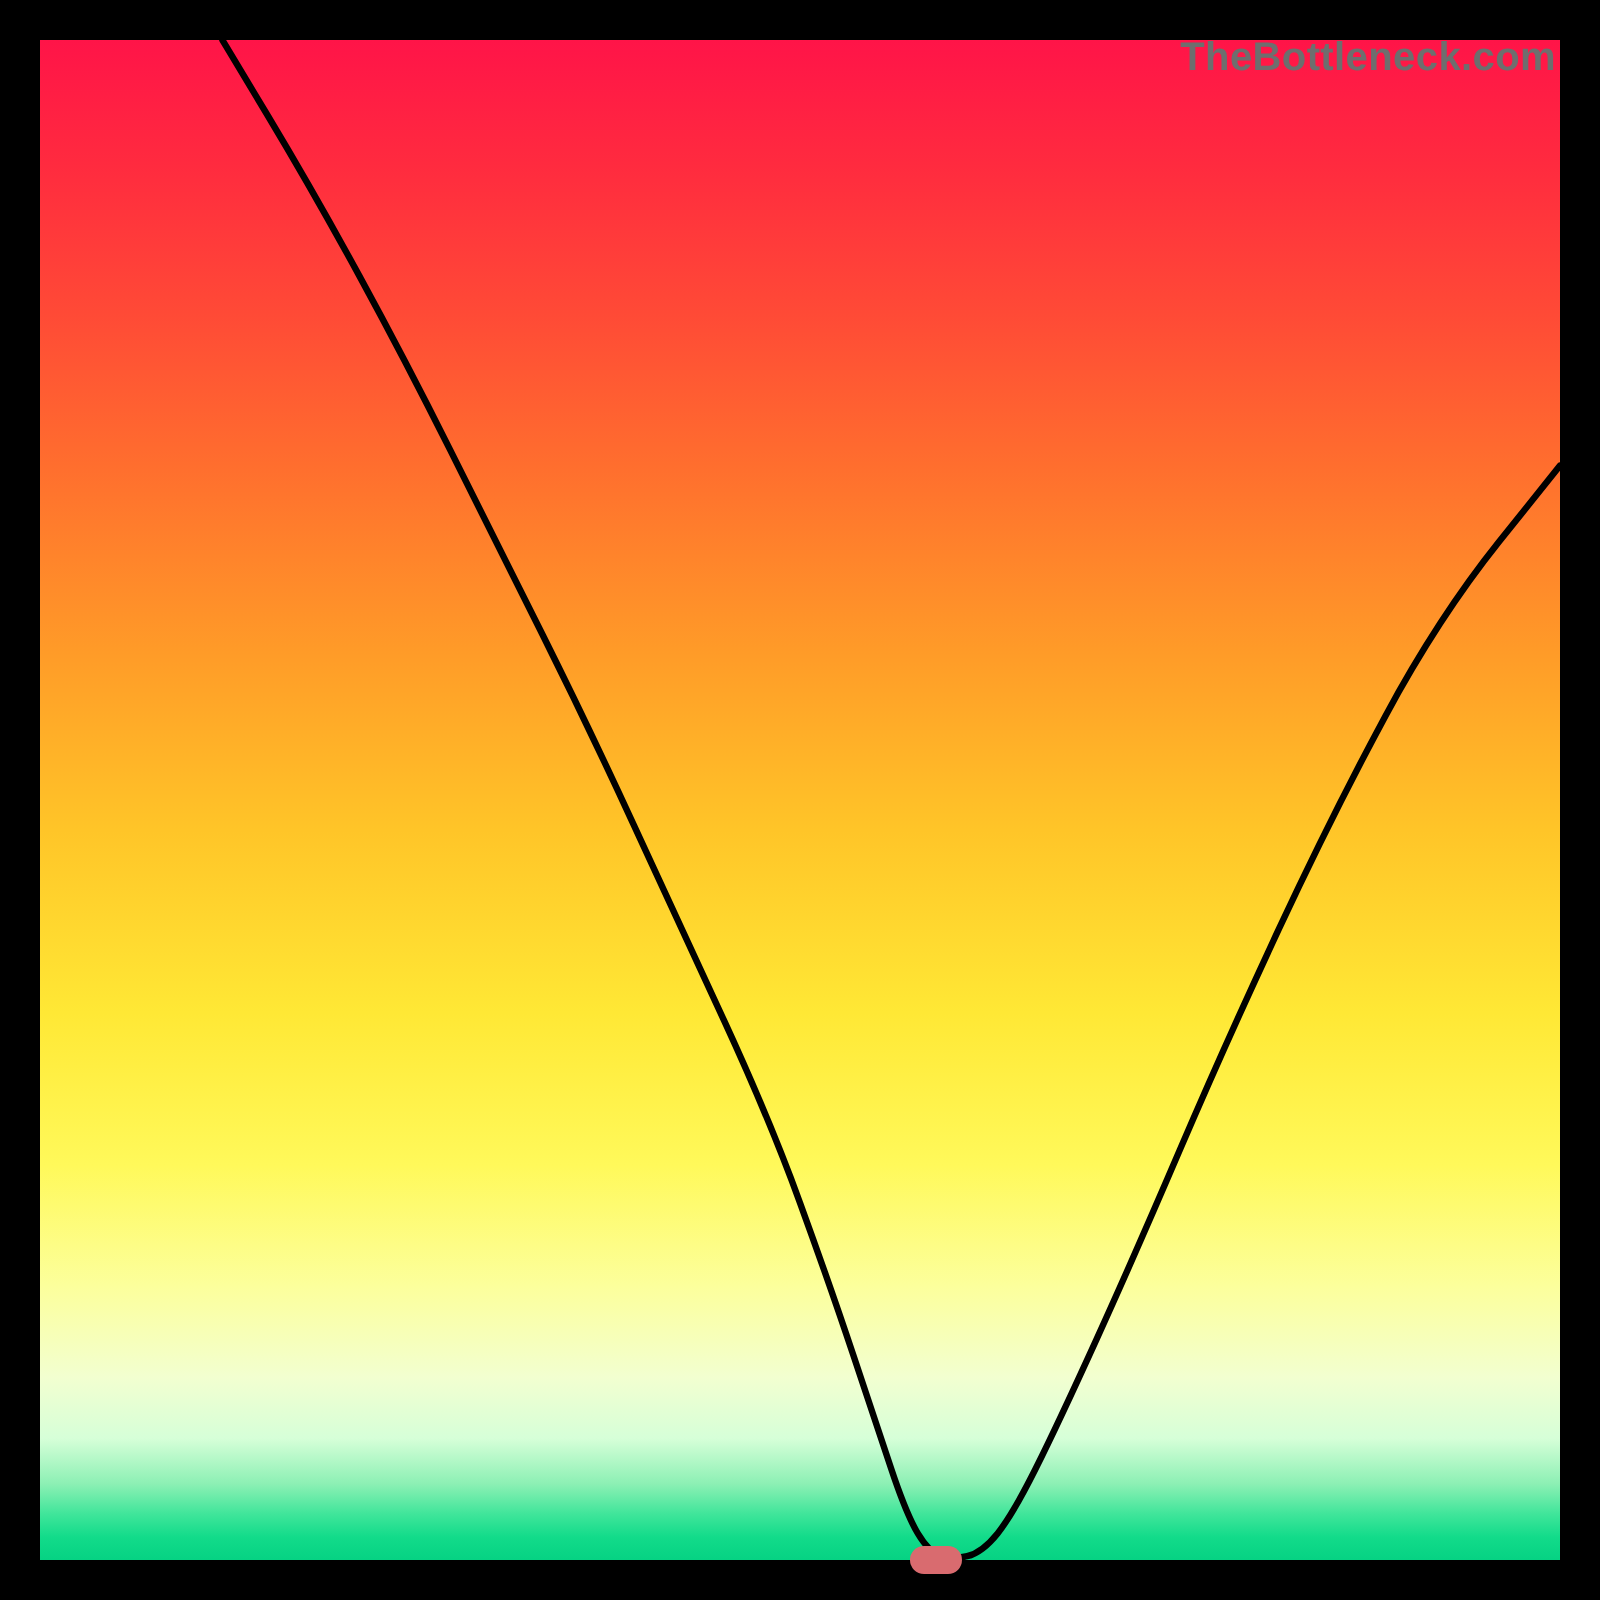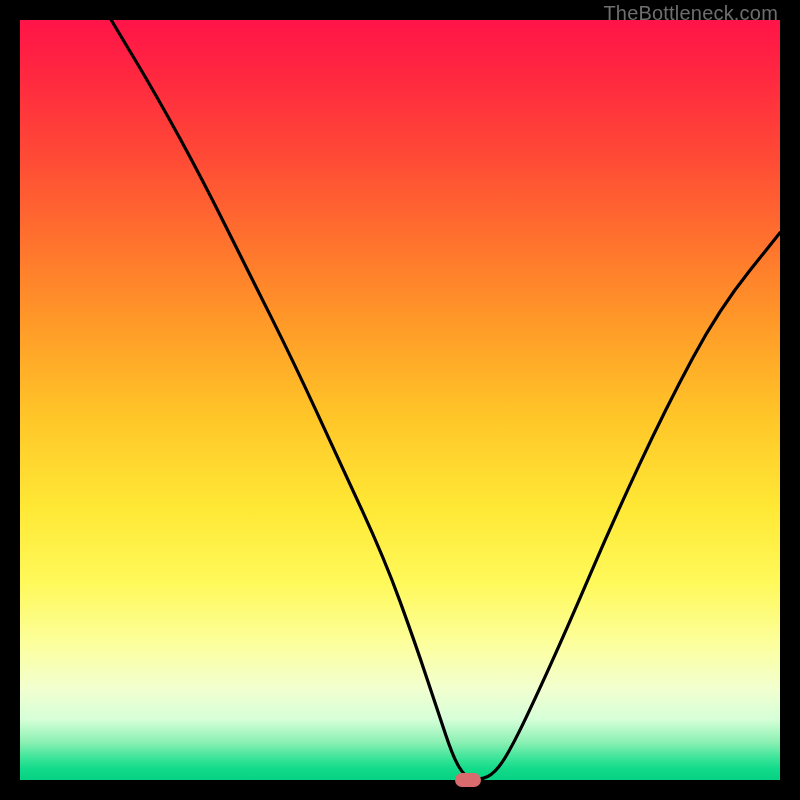--- a/index.html
+++ b/index.html
@@ -39,26 +39,26 @@
       #f2ffd0 88%,
       #d6ffd8 92%,
       #8cf0b4 95%,
       #3fe59a 97%,
       #12db8a 98.5%,
       #06d283 100%
     );
   }
   .watermark {
     position: absolute;
-    top: 2px;
+    top: 18px;
     right: 22px;
     color: #6e6e6e;
     font-size: 20px;
     letter-spacing: 0.2px;
-    font-weight: 400;
+    font-weight: 700;
   }
   svg.curve {
     position: absolute;
     left: 0;
     top: 0;
     width: 760px;
     height: 760px;
   }
   .marker {
     position: absolute;

